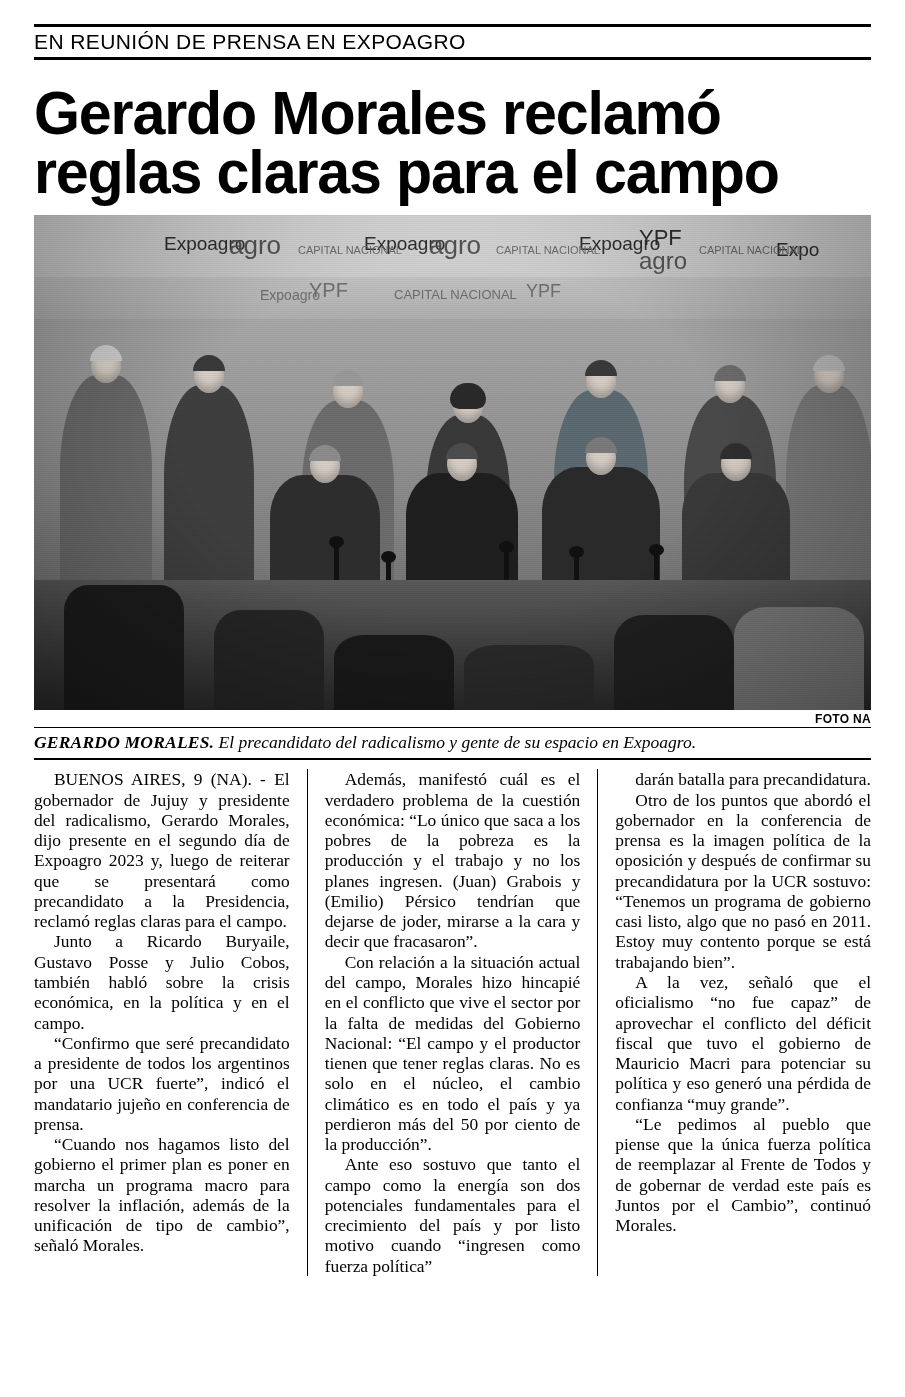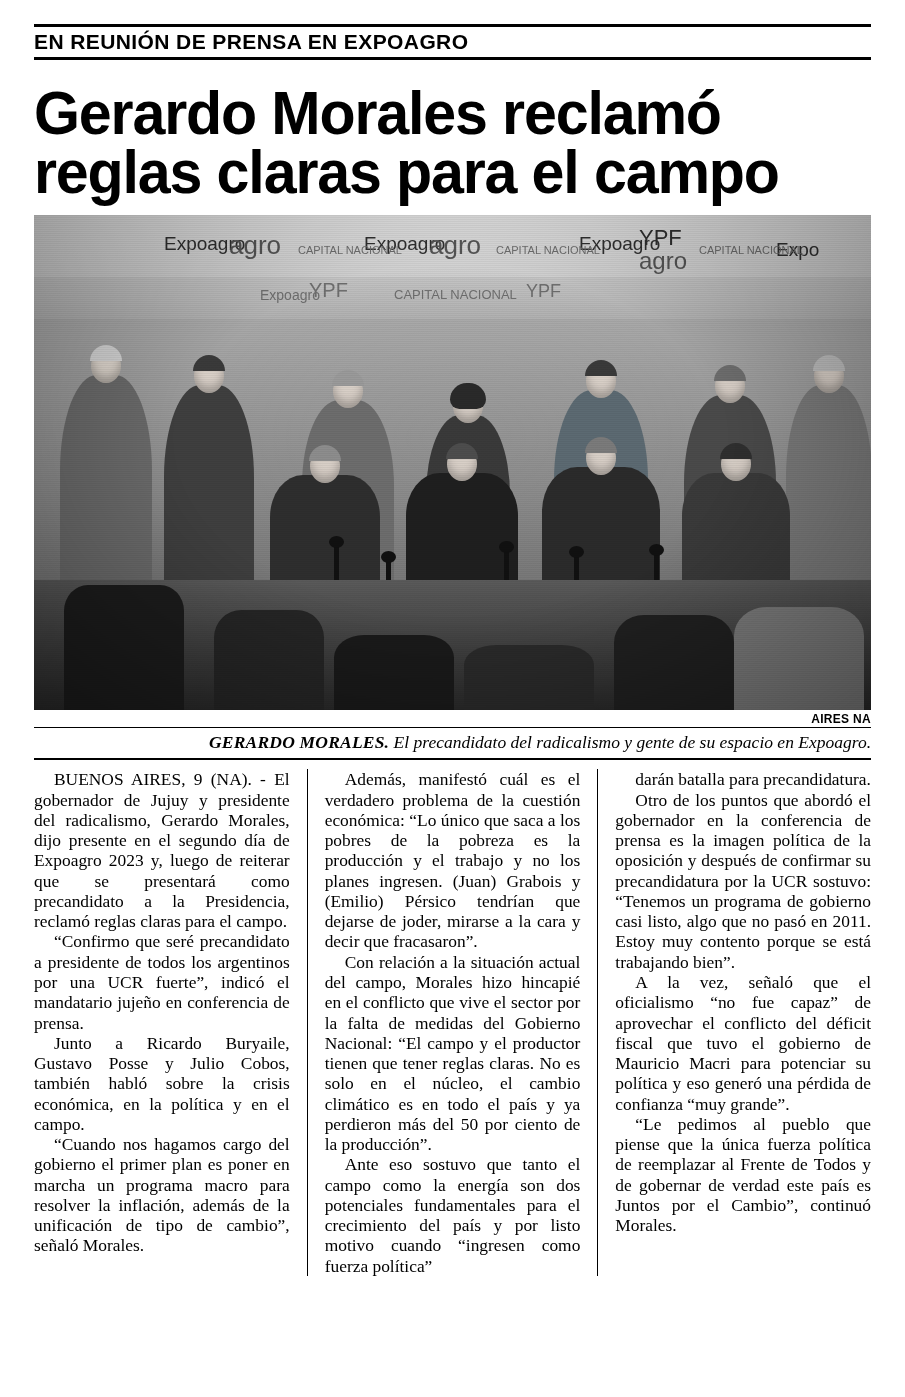--- a/index.html
+++ b/index.html
@@ -24,21 +24,21 @@
 
   
   .kicker-wrap {
     margin-top: 24px;
     border-top: 3px solid #000;
     border-bottom: 3px solid #000;
     padding: 4px 0 5px 0;
   }
   .kicker {
     font-family: "Liberation Sans", sans-serif;
-    font-weight: bold;
+    font-weight: normal;
     font-size: 21px;
     letter-spacing: 0.4px;
     line-height: 1.0;
   }
 
   
   .headline {
     font-family: "Liberation Sans", sans-serif;
     font-weight: bold;
     font-size: 61px;
@@ -146,34 +146,34 @@
     letter-spacing: .3px;
   }
 
   
   .caption {
     border-top: 1px solid #000;
     border-bottom: 2px solid #000;
     padding: 5px 0 6px 0;
     font-size: 17.5px;
     line-height: 1.1;
-    text-align: right;
   }
   .caption .name {
     font-weight: bold;
     font-style: italic;
     letter-spacing: .2px;
   }
   .caption .text { font-style: italic; }
 
   
   .columns {
     display: flex;
     margin-top: 9px;
     gap: 0;
+    justify-content: flex-end;
   }
   .col {
     width: 261px;
     font-size: 17.4px;
     line-height: 1.165;
     text-align: justify;
     text-justify: inter-word;
     hyphens: auto;
   }
   .col + .col {
@@ -284,32 +284,32 @@
     <div class="person" style="left:180px; top:395px; width:110px; height:110px; background:#262626; border-radius:25% 25% 0 0;"></div>
     <div class="person" style="left:300px; top:420px; width:120px; height:90px; background:#1a1a1a; border-radius:25% 25% 0 0;"></div>
     <div class="person" style="left:430px; top:430px; width:130px; height:80px; background:#2b2b2b; border-radius:25% 25% 0 0;"></div>
     <div class="person" style="left:580px; top:400px; width:120px; height:110px; background:#202020; border-radius:25% 25% 0 0;"></div>
     <div class="person" style="left:700px; top:392px; width:130px; height:115px; background:#7d7d7d; border-radius:25% 25% 0 0;"></div>
 
     <div class="grain"></div>
     <div class="vignette"></div>
   </div>
 
-  <div class="credit">AIRES NA</div>
+  <div class="credit">FOTO NA</div>
 
   <div class="caption">
     <span class="name">GERARDO MORALES.</span><span class="text"> El precandidato del radicalismo y gente de su espacio en Expoagro.</span>
   </div>
 
   <div class="columns">
     <div class="col">
       <p>BUENOS AIRES, 9 (NA). - El gobernador de Jujuy y presidente del radicalismo, Gerardo Morales, dijo presente en el segundo día de Expoagro 2023 y, luego de reiterar que se presentará como precandidato a la Presidencia, reclamó reglas claras para el campo.</p>
+      <p>Junto a Ricardo Buryaile, Gustavo Posse y Julio Cobos, también habló sobre la crisis económica, en la política y en el campo.</p>
       <p>“Confirmo que seré precandidato a presidente de todos los argentinos por una UCR fuerte”, indicó el mandatario jujeño en conferencia de prensa.</p>
-      <p>Junto a Ricardo Buryaile, Gustavo Posse y Julio Cobos, también habló sobre la crisis económica, en la política y en el campo.</p>
-      <p>“Cuando nos hagamos cargo del gobierno el primer plan es poner en marcha un programa macro para resolver la inflación, además de la unificación de tipo de cambio”, señaló Morales.</p>
+      <p>“Cuando nos hagamos listo del gobierno el primer plan es poner en marcha un programa macro para resolver la inflación, además de la unificación de tipo de cambio”, señaló Morales.</p>
     </div>
     <div class="col">
       <p>Además, manifestó cuál es el verdadero problema de la cuestión económica: “Lo único que saca a los pobres de la pobreza es la producción y el trabajo y no los planes ingresen. (Juan) Grabois y (Emilio) Pérsico tendrían que dejarse de joder, mirarse a la cara y decir que fracasaron”.</p>
       <p>Con relación a la situación actual del campo, Morales hizo hincapié en el conflicto que vive el sector por la falta de medidas del Gobierno Nacional: “El campo y el productor tienen que tener reglas claras. No es solo en el núcleo, el cambio climático es en todo el país y ya perdieron más del 50 por ciento de la producción”.</p>
       <p>Ante eso sostuvo que tanto el campo como la energía son dos potenciales fundamentales para el crecimiento del país y por listo motivo cuando “ingresen como fuerza política”</p>
     </div>
     <div class="col">
       <p>darán batalla para precandidatura.</p>
       <p>Otro de los puntos que abordó el gobernador en la conferencia de prensa es la imagen política de la oposición y después de confirmar su precandidatura por la UCR sostuvo: “Tenemos un programa de gobierno casi listo, algo que no pasó en 2011. Estoy muy contento porque se está trabajando bien”.</p>
       <p>A la vez, señaló que el oficialismo “no fue capaz” de aprovechar el conflicto del déficit fiscal que tuvo el gobierno de Mauricio Macri para potenciar su política y eso generó una pérdida de confianza “muy grande”.</p>

